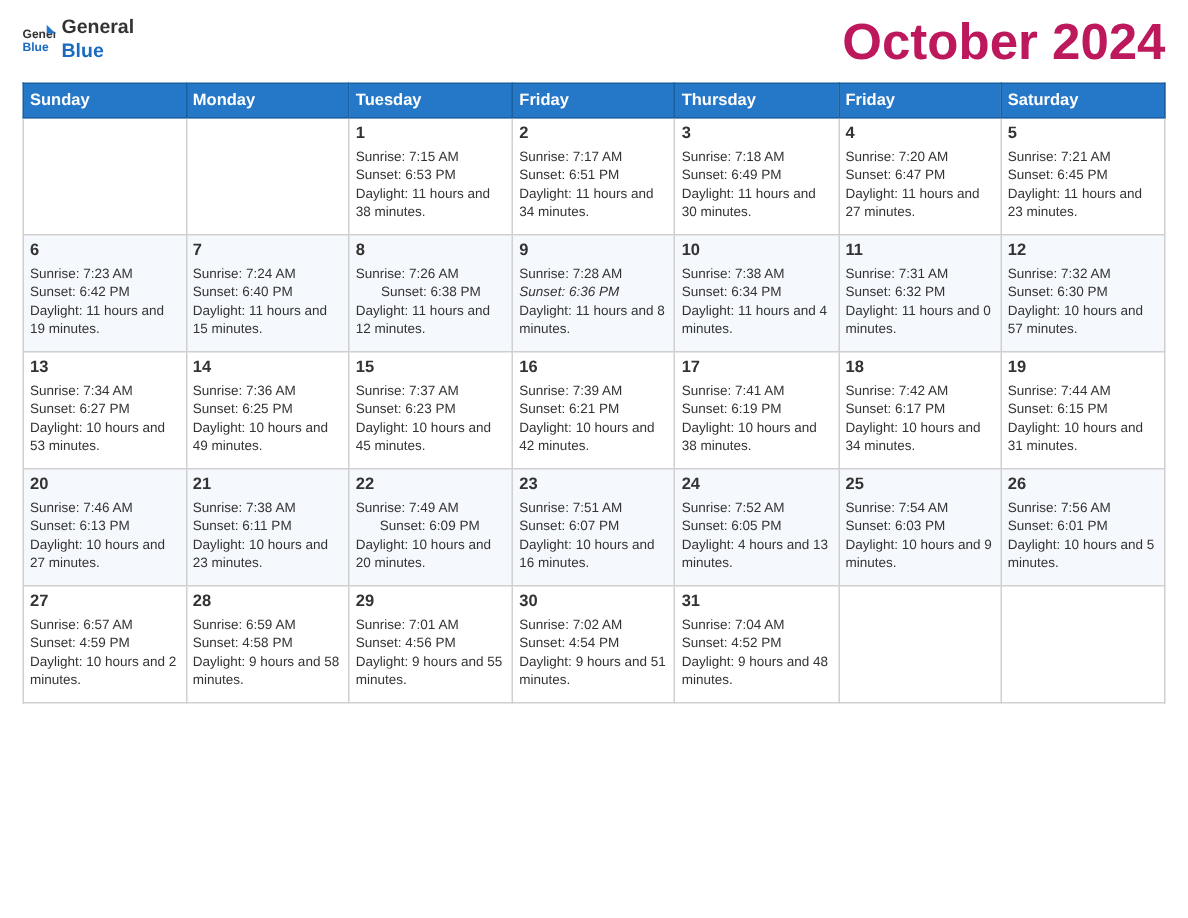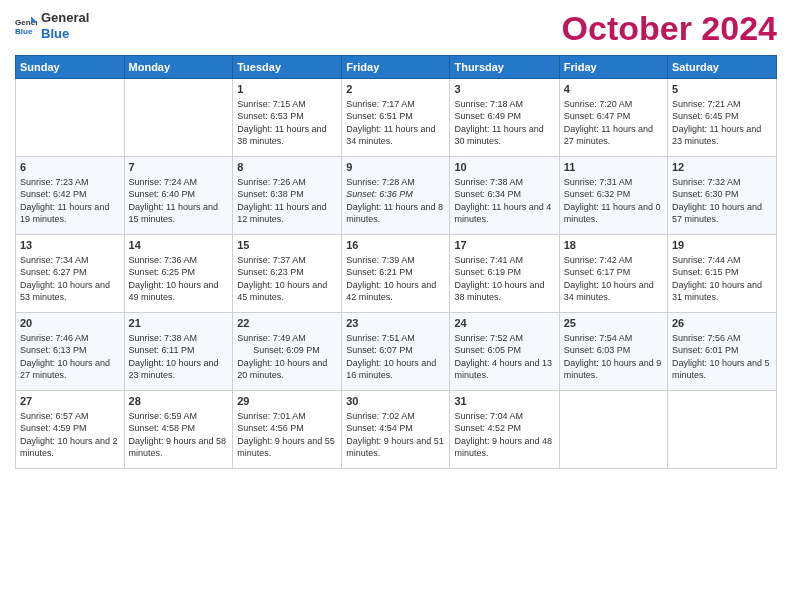--- a/index.html
+++ b/index.html
@@ -159,21 +159,21 @@
           </td>
           <td>
             <span class="day-number">7</span>
             <span style="display: block;">Sunrise: 7:24 AM</span>
             <span style="display: block;">Sunset: 6:40 PM</span>
             <span style="display: block;">Daylight: 11 hours and 15 minutes.</span>
           </td>
           <td>
             <span class="day-number">8</span>
             <span style="display: block;">Sunrise: 7:26 AM</span>
-            <span style="display: block;">Sunset: 6:38 PM</span>
+            <span style="display: block; text-align: center;">Sunset: 6:38 PM</span>
             <span style="display: block;">Daylight: 11 hours and 12 minutes.</span>
           </td>
           <td>
             <span class="day-number">9</span>
             <span style="display: block;">Sunrise: 7:28 AM</span>
             <span style="display: block; font-style: italic;">Sunset: 6:36 PM</span>
             <span style="display: block;">Daylight: 11 hours and 8 minutes.</span>
           </td>
           <td>
             <span class="day-number">10</span>

